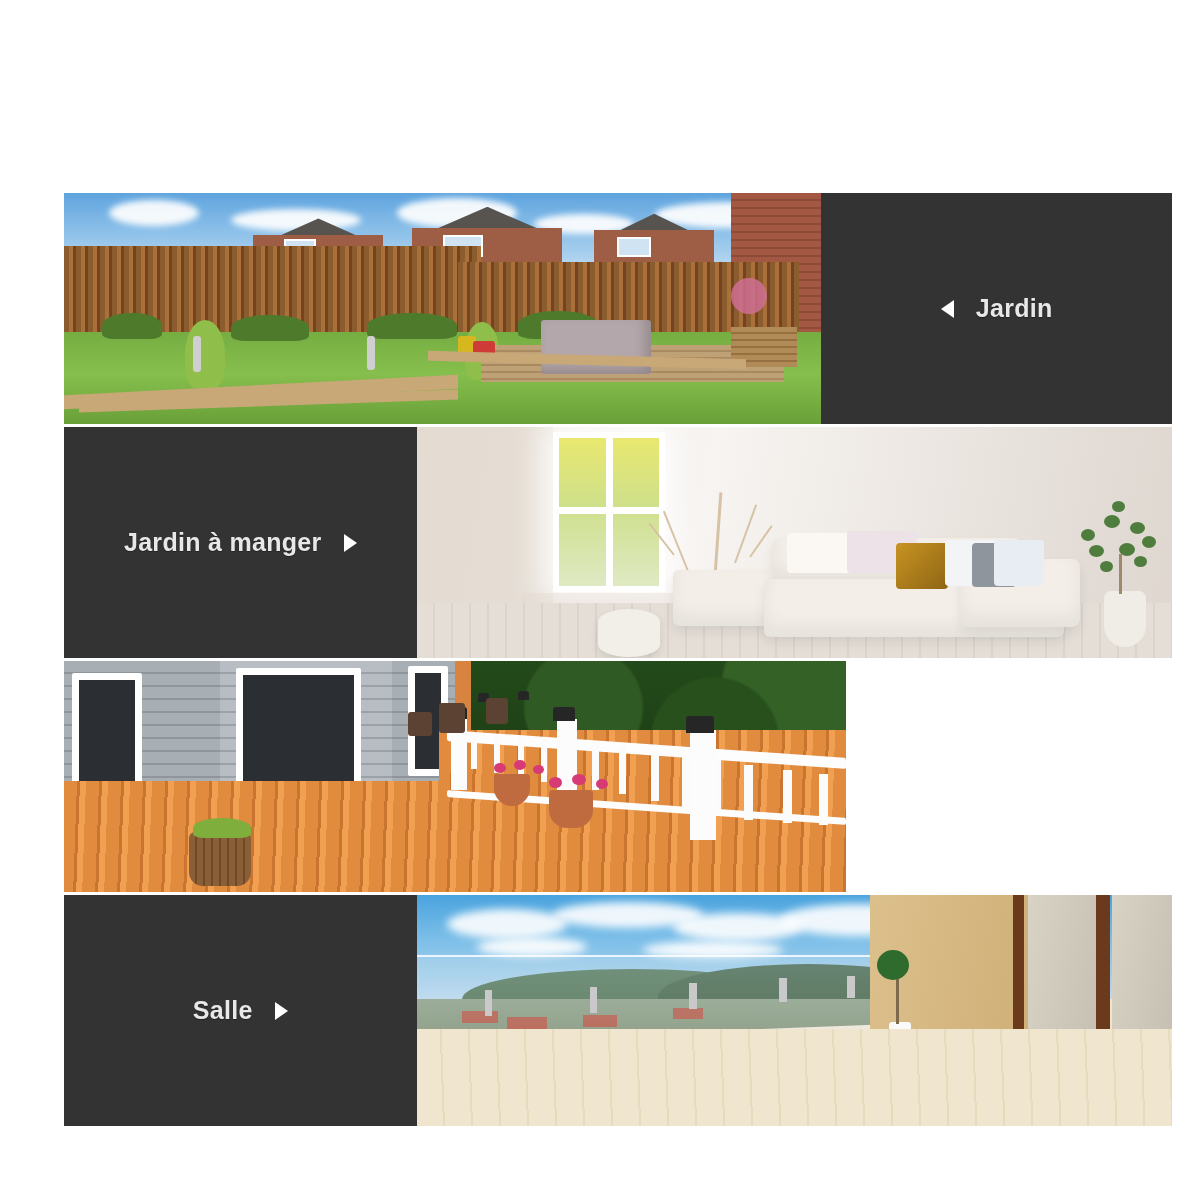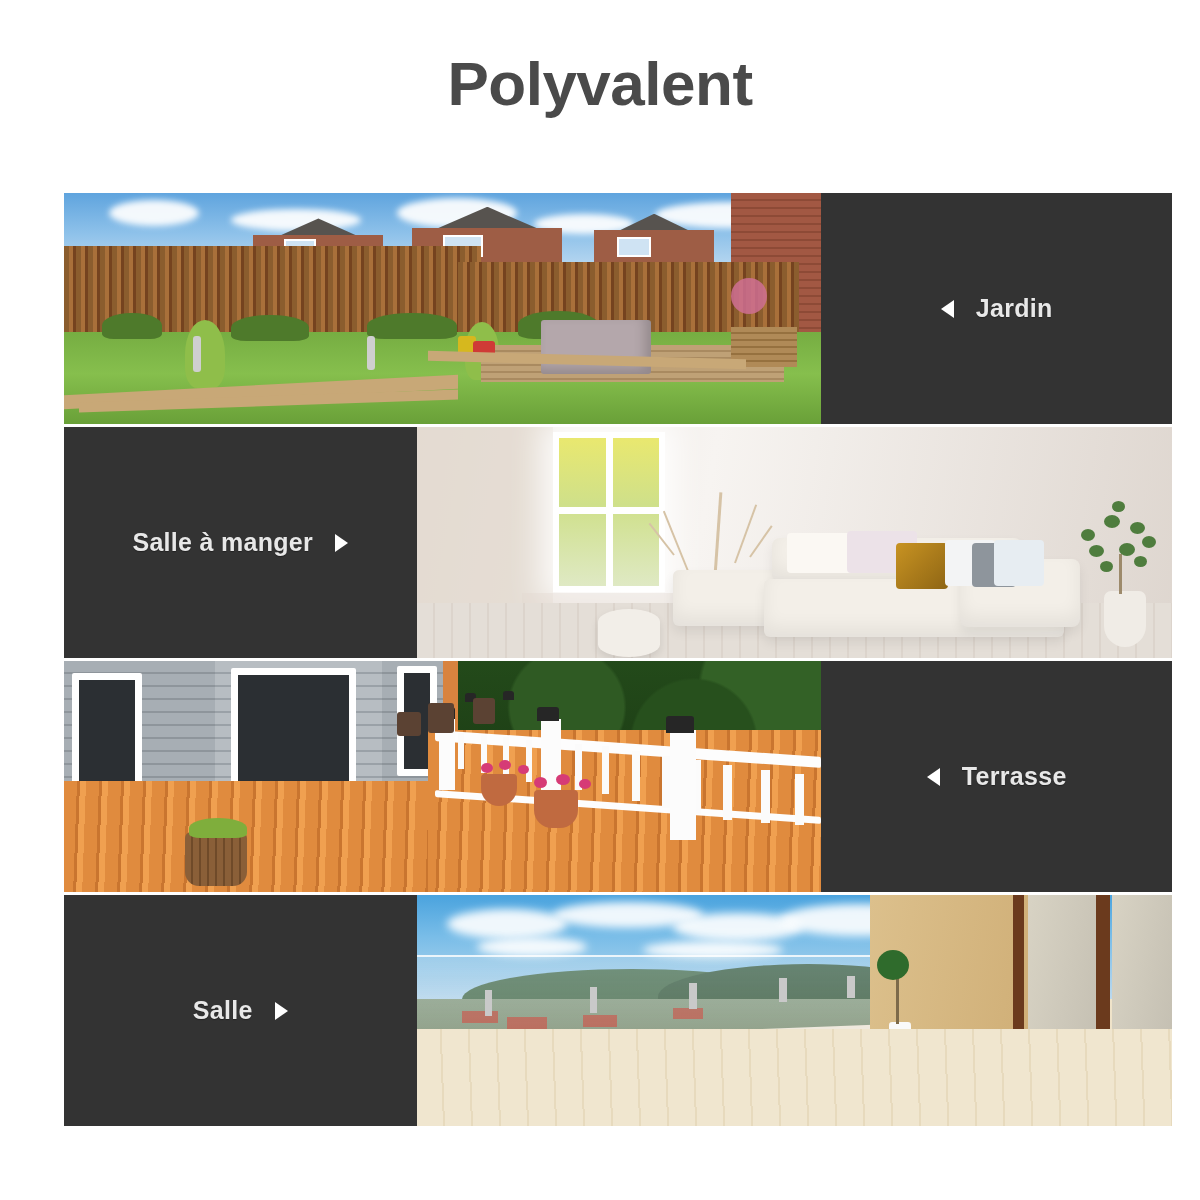--- a/index.html
+++ b/index.html
@@ -152,21 +152,20 @@
   .b-frame { position:absolute; background:#6b3a1d; }
   .b-potw { position:absolute; background:#fafafa; border-radius:4px 4px 14px 14px; }
   .b-topiary { position:absolute; background:#2f6b2c; border-radius:50%; }
   .b-trunk { position:absolute; background:#7d6a4a; }
 </style>
 </head>
 <body>
 
 <div class="page">
 
-  <div class="page-title">Polyvalent</div>
 
   <div class="rows">
 
     <div class="row row-1">
 
       <div class="photo ph-garden">
         <div class="g-sky"></div>
         <div class="cloud" style="left:6%;top:3%;width:90px;height:26px;"></div>
         <div class="cloud" style="left:22%;top:7%;width:130px;height:22px;"></div>
         <div class="cloud" style="left:44%;top:2%;width:120px;height:30px;"></div>
@@ -265,21 +264,21 @@
         <div class="l-leaf" style="left:94.5%;top:41%;width:15px;height:12px;"></div>
         <div class="l-leaf" style="left:89%;top:51%;width:15px;height:12px;"></div>
         <div class="l-leaf" style="left:93%;top:50%;width:16px;height:13px;"></div>
         <div class="l-leaf" style="left:96%;top:47%;width:14px;height:12px;"></div>
         <div class="l-leaf" style="left:90.5%;top:58%;width:13px;height:11px;"></div>
         <div class="l-leaf" style="left:95%;top:56%;width:13px;height:11px;"></div>
         <div class="l-leaf" style="left:92%;top:32%;width:13px;height:11px;"></div>
       </div>
 
       <div class="label-panel">
-        <span class="label-text">Salle à manger</span>
+        <span class="label-text">Jardin à manger</span>
         <span class="tri right"></span>
       </div>
     </div>
 
     <div class="row row-3">
 
       <div class="photo ph-terrace">
         <div class="t-trees"></div>
 
         <div class="t-siding" style="left:0;top:0;width:22%;height:100%;"></div>
@@ -328,24 +327,20 @@
         <div class="t-terracotta" style="left:62%;top:56%;width:44px;height:38px;"></div>
         <div class="t-flower" style="left:62%;top:50%;width:13px;height:11px;"></div>
         <div class="t-flower" style="left:65%;top:49%;width:14px;height:11px;"></div>
         <div class="t-flower" style="left:68%;top:51%;width:12px;height:10px;"></div>
 
         <div class="t-chair" style="left:48%;top:18%;width:26px;height:30px;"></div>
         <div class="t-chair" style="left:54%;top:16%;width:22px;height:26px;"></div>
         <div class="t-chair" style="left:44%;top:22%;width:24px;height:24px;"></div>
       </div>
 
-      <div class="label-panel">
-        <span class="tri left"></span>
-        <span class="label-text">Terrasse</span>
-      </div>
     </div>
 
     <div class="row row-4 reverse">
 
       <div class="photo ph-balcony">
         <div class="b-sky"></div>
         <div class="b-cloud" style="left:4%;top:6%;width:120px;height:30px;"></div>
         <div class="b-cloud" style="left:18%;top:3%;width:150px;height:26px;"></div>
         <div class="b-cloud" style="left:34%;top:8%;width:130px;height:28px;"></div>
         <div class="b-cloud" style="left:48%;top:4%;width:160px;height:32px;"></div>

